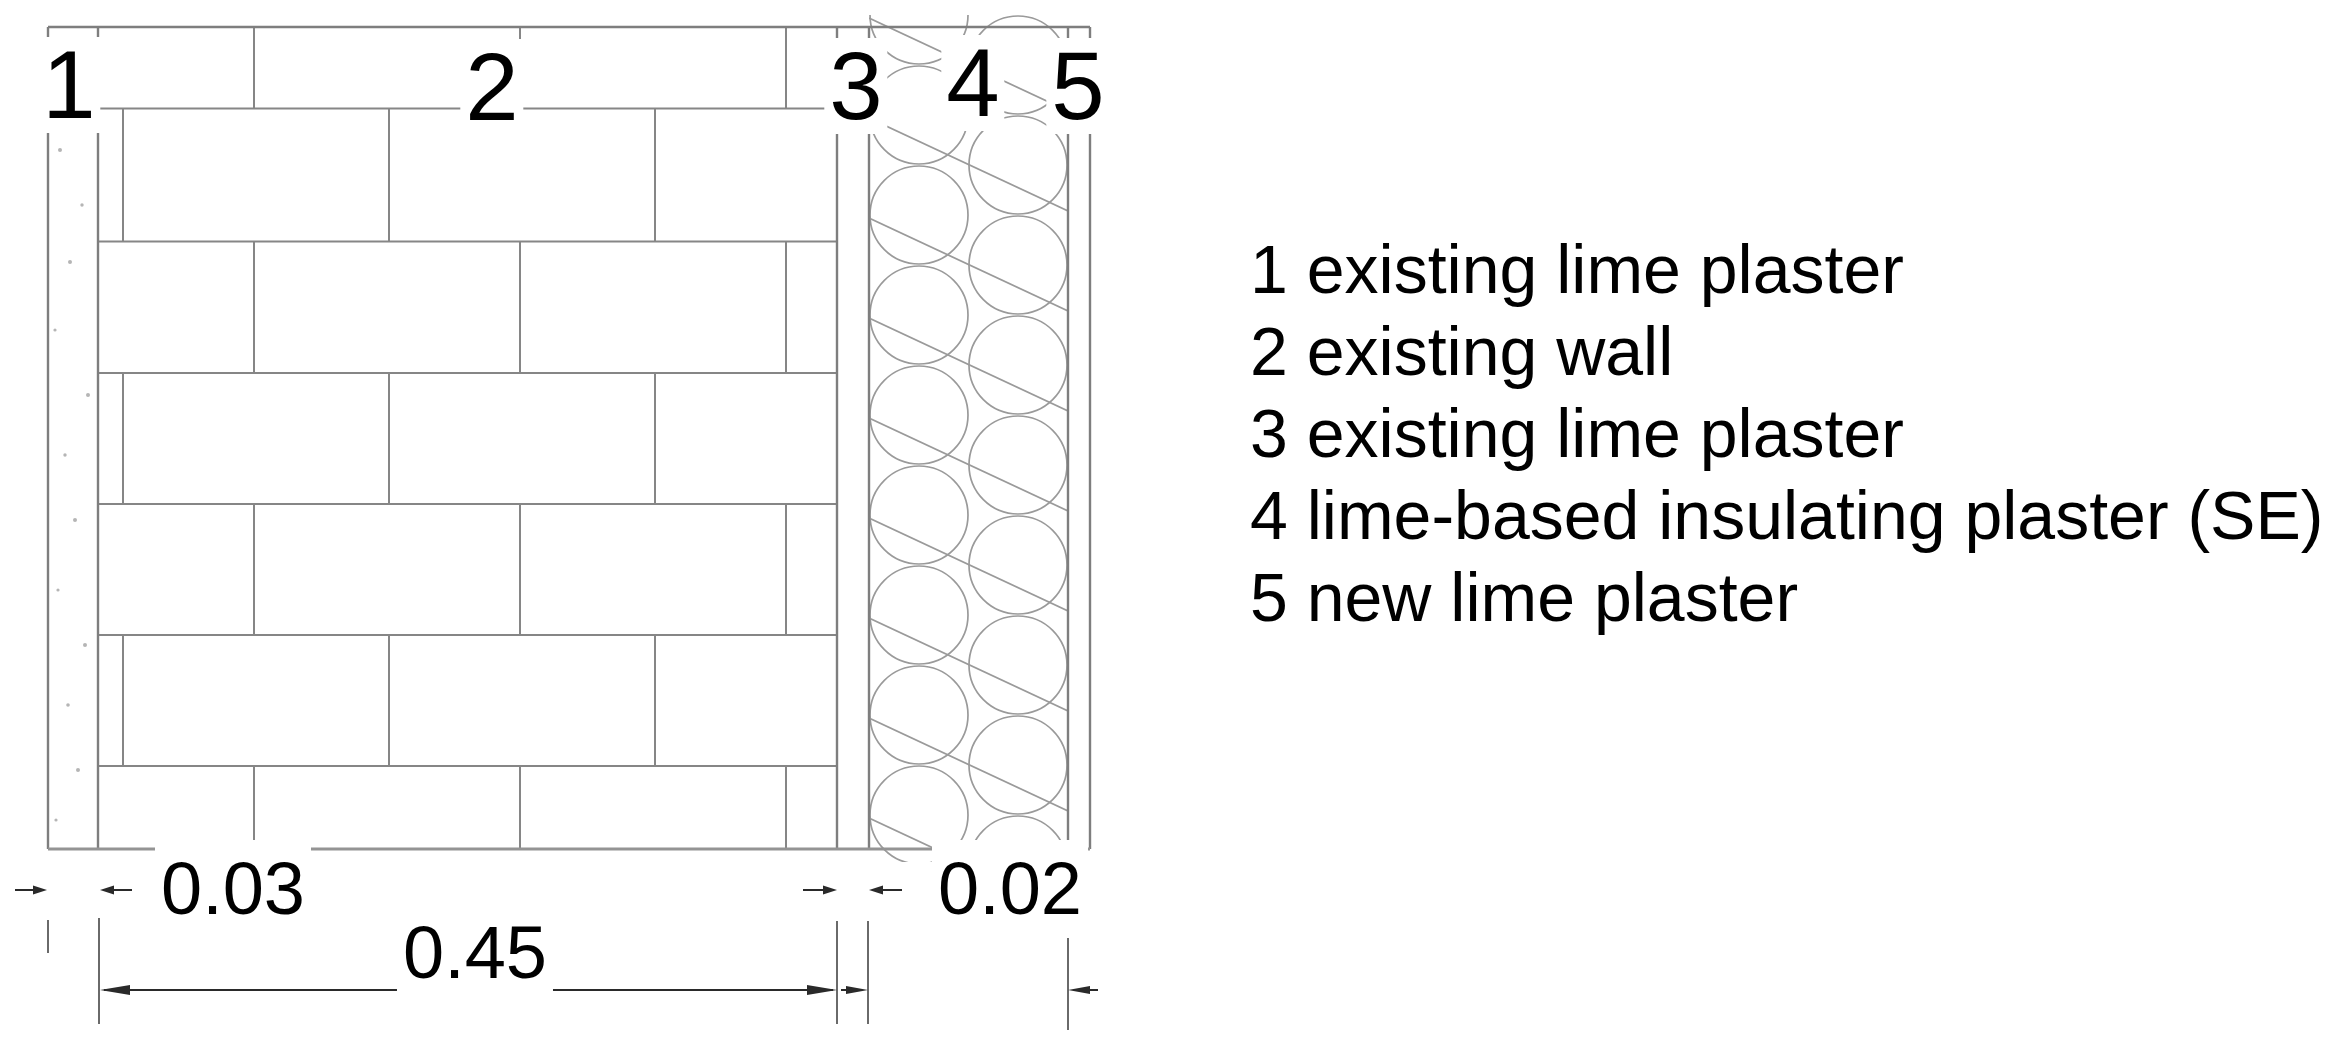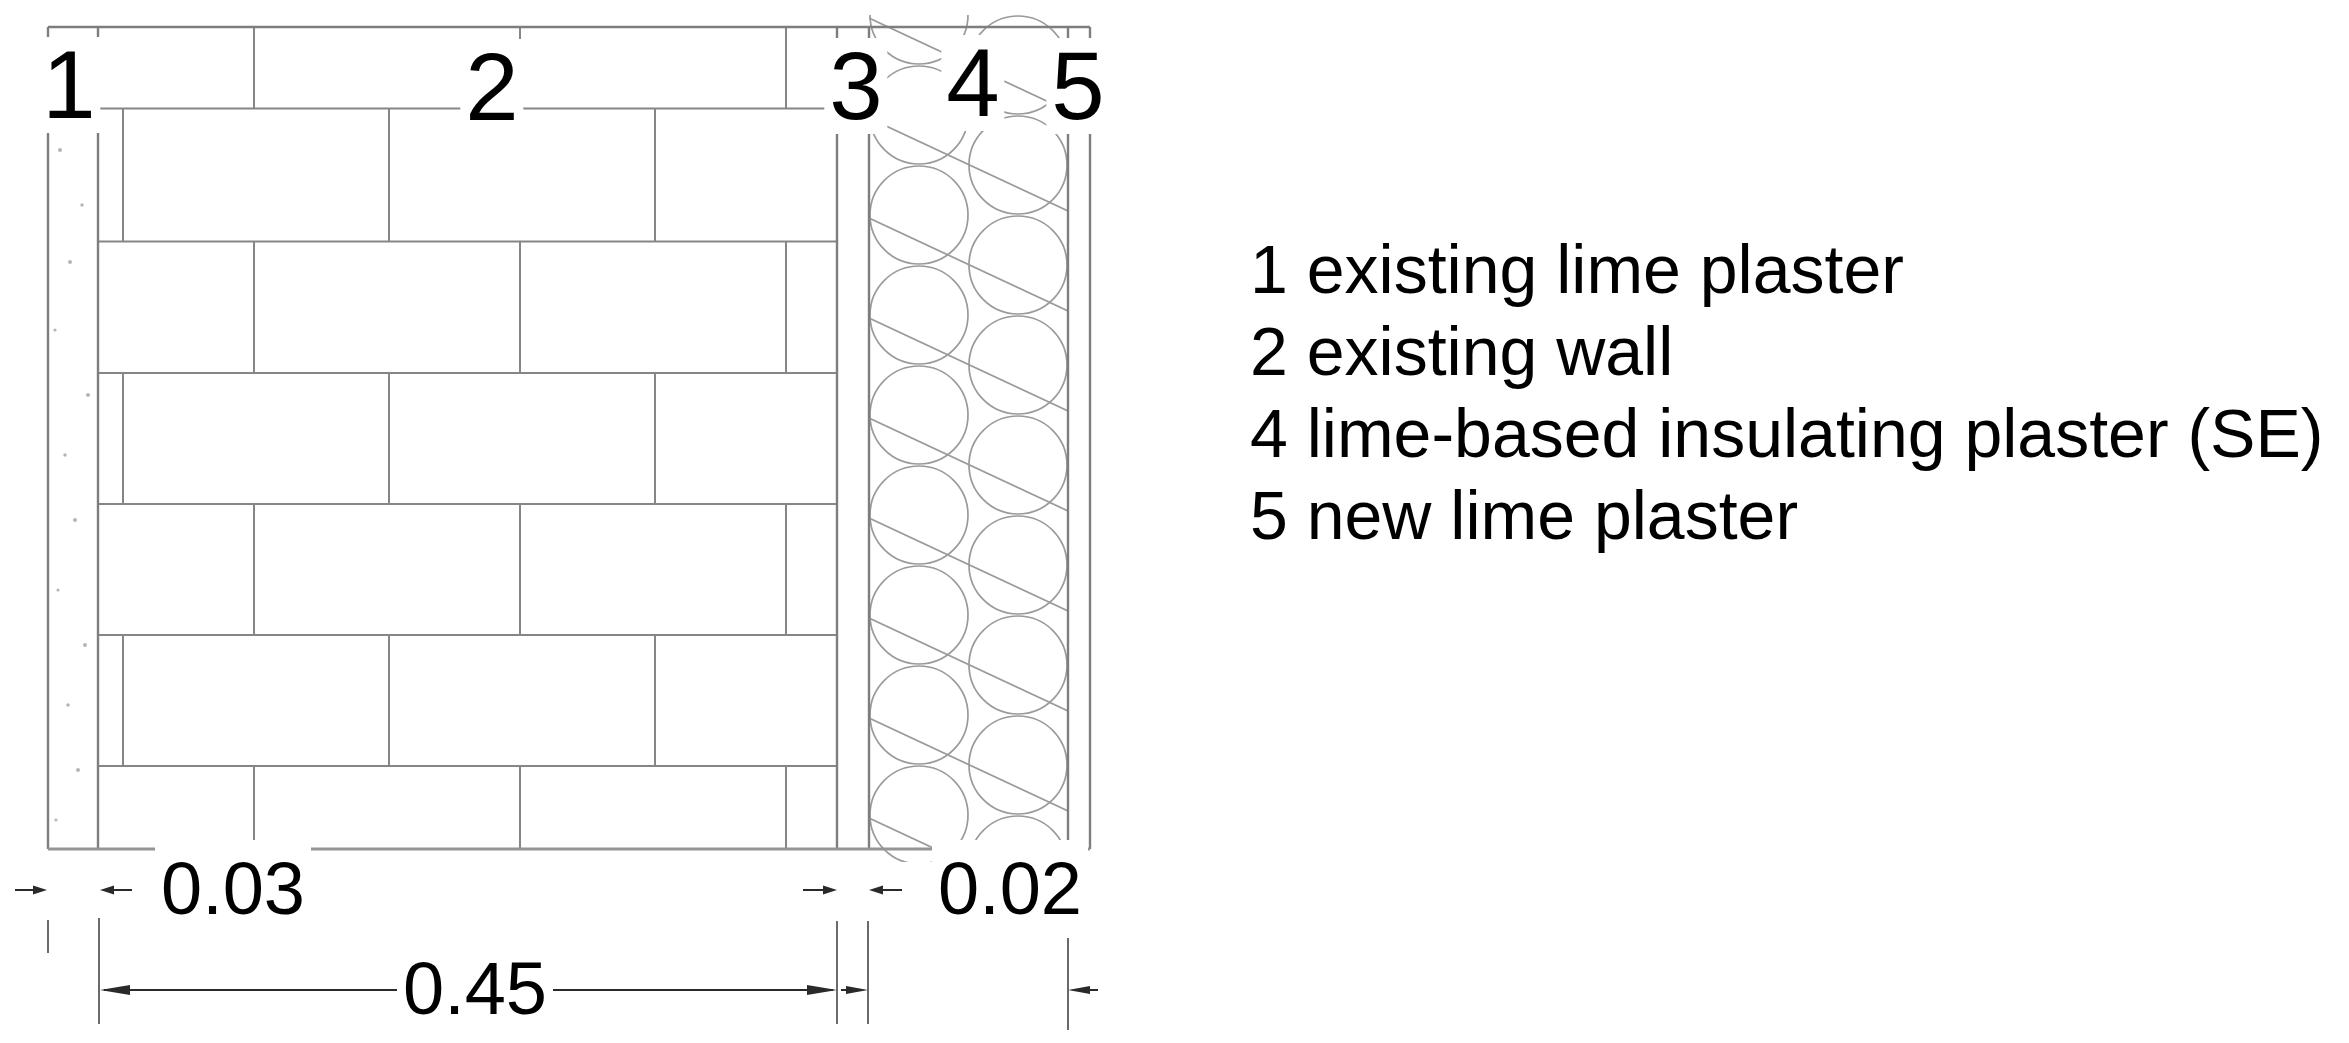--- a/index.html
+++ b/index.html
@@ -167,22 +167,23 @@
   </svg>
 
   <div class="big-label" style="left:69px;top:85px;">1</div>
   <div class="big-label" style="left:492px;top:87px;">2</div>
   <div class="big-label" style="left:856px;top:86px;">3</div>
   <div class="big-label" style="left:973px;top:83px;">4</div>
   <div class="big-label" style="left:1078px;top:86px;">5</div>
 
   <div class="dim-label" style="left:233px;top:889px;">0.03</div>
   <div class="dim-label" style="left:1010px;top:889px;">0.02</div>
-  <div class="dim-label" style="left:475px;top:989px;">0.45</div>
+  <div class="dim-label" style="left:475px;top:953px;">0.45</div>
 
   <div class="legend">
     <div class="legend-row"><span class="legend-num">1</span> <span>existing lime plaster</span></div>
     <div class="legend-row"><span class="legend-num">2</span> <span>existing wall</span></div>
+    <div class="legend-row"><span class="legend-num">3</span> <span>existing lime plaster</span></div>
     <div class="legend-row"><span class="legend-num">4</span> <span>lime-based insulating plaster (SE)</span></div>
     <div class="legend-row"><span class="legend-num">5</span> <span>new lime plaster</span></div>
   </div>
 
 </div>
 
 </body></html>

